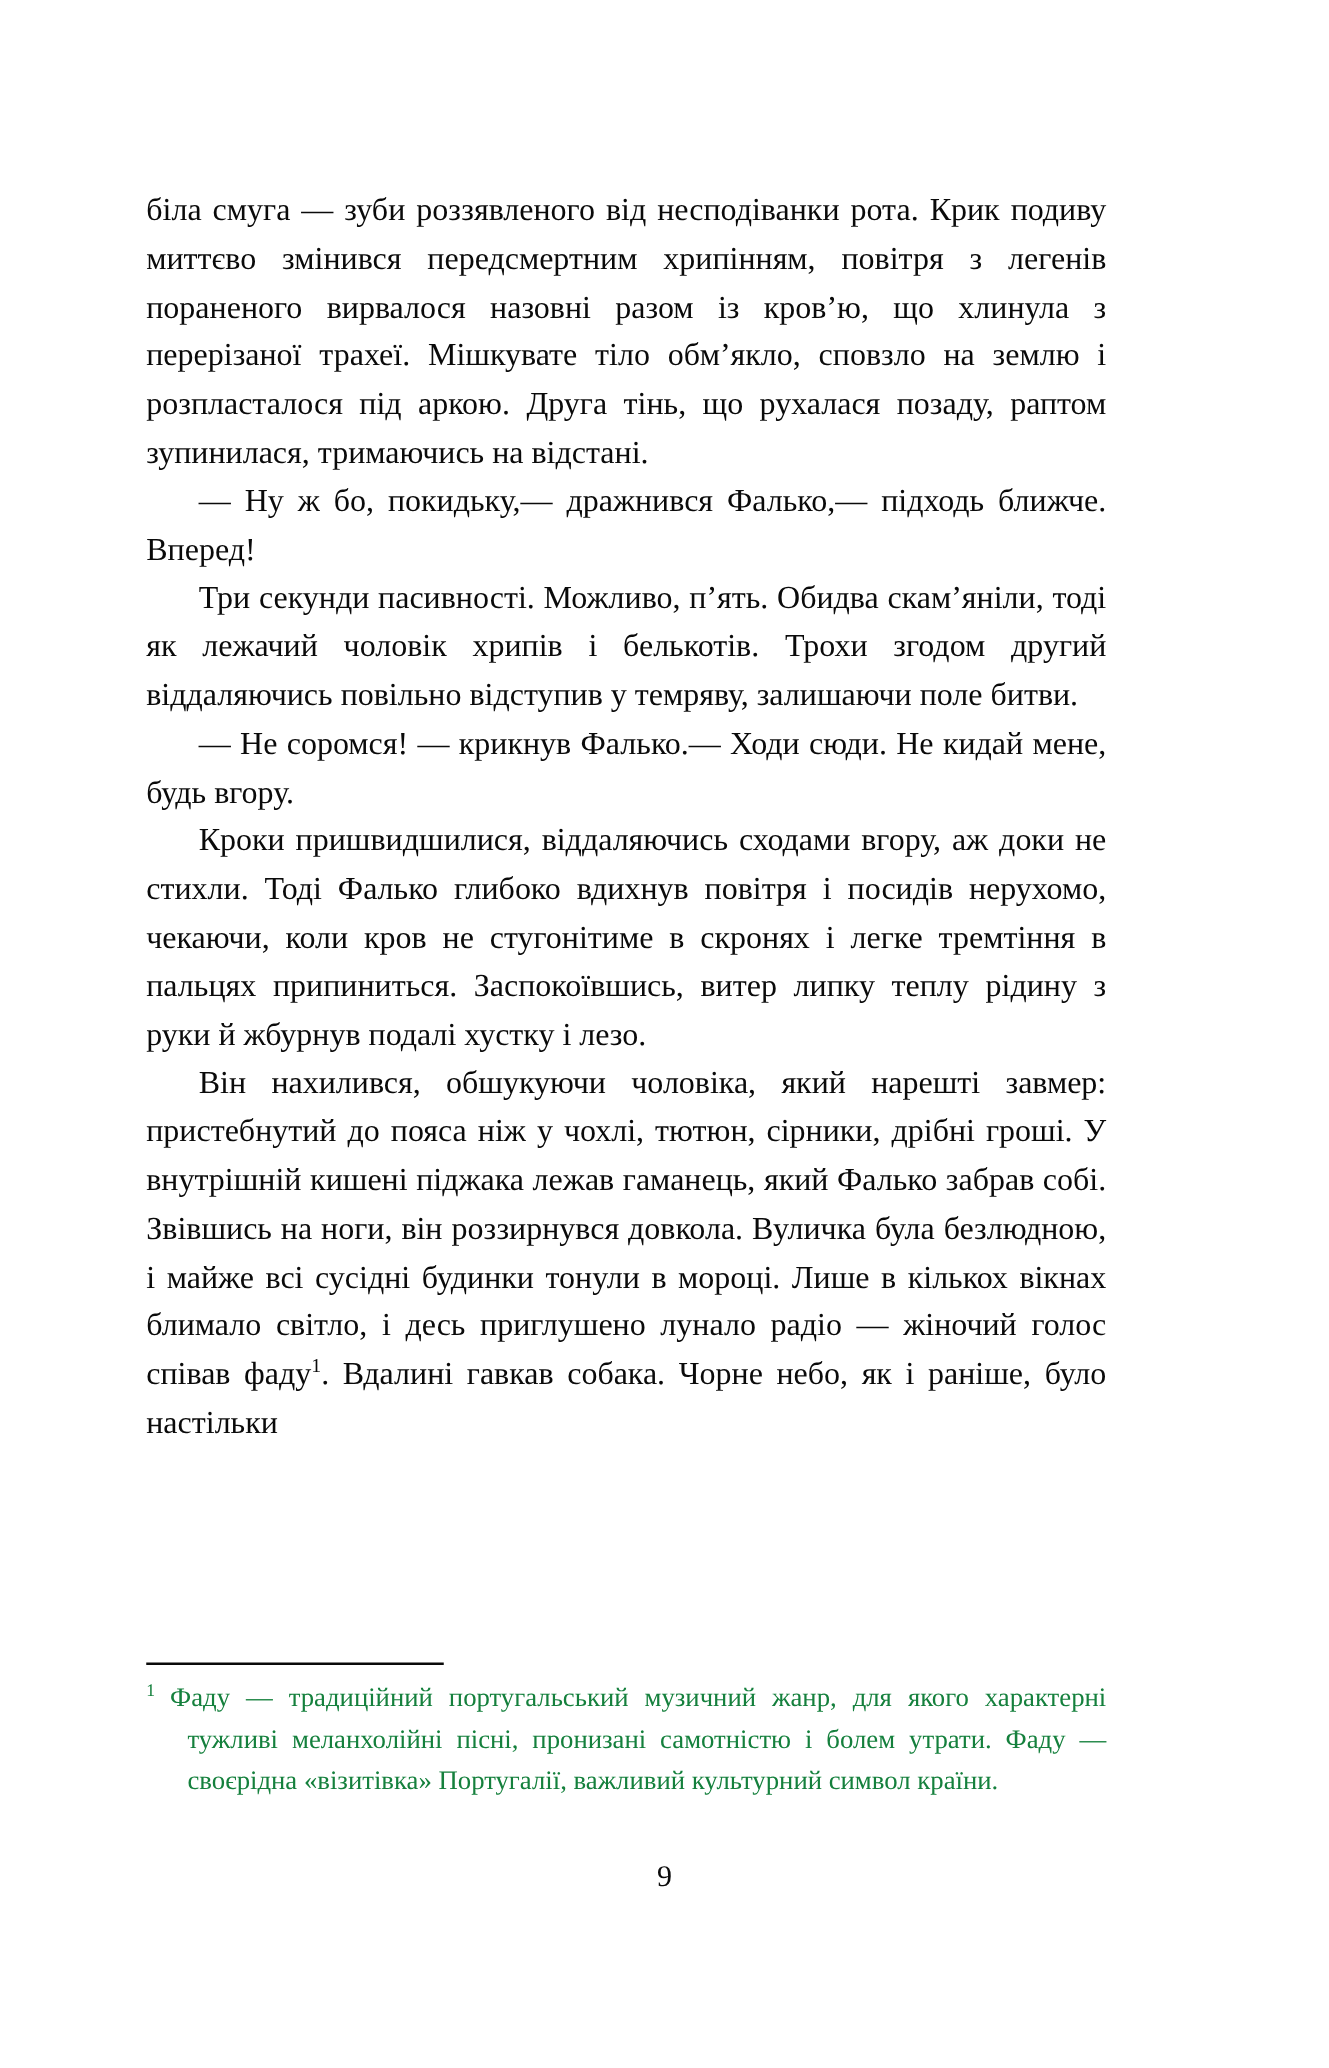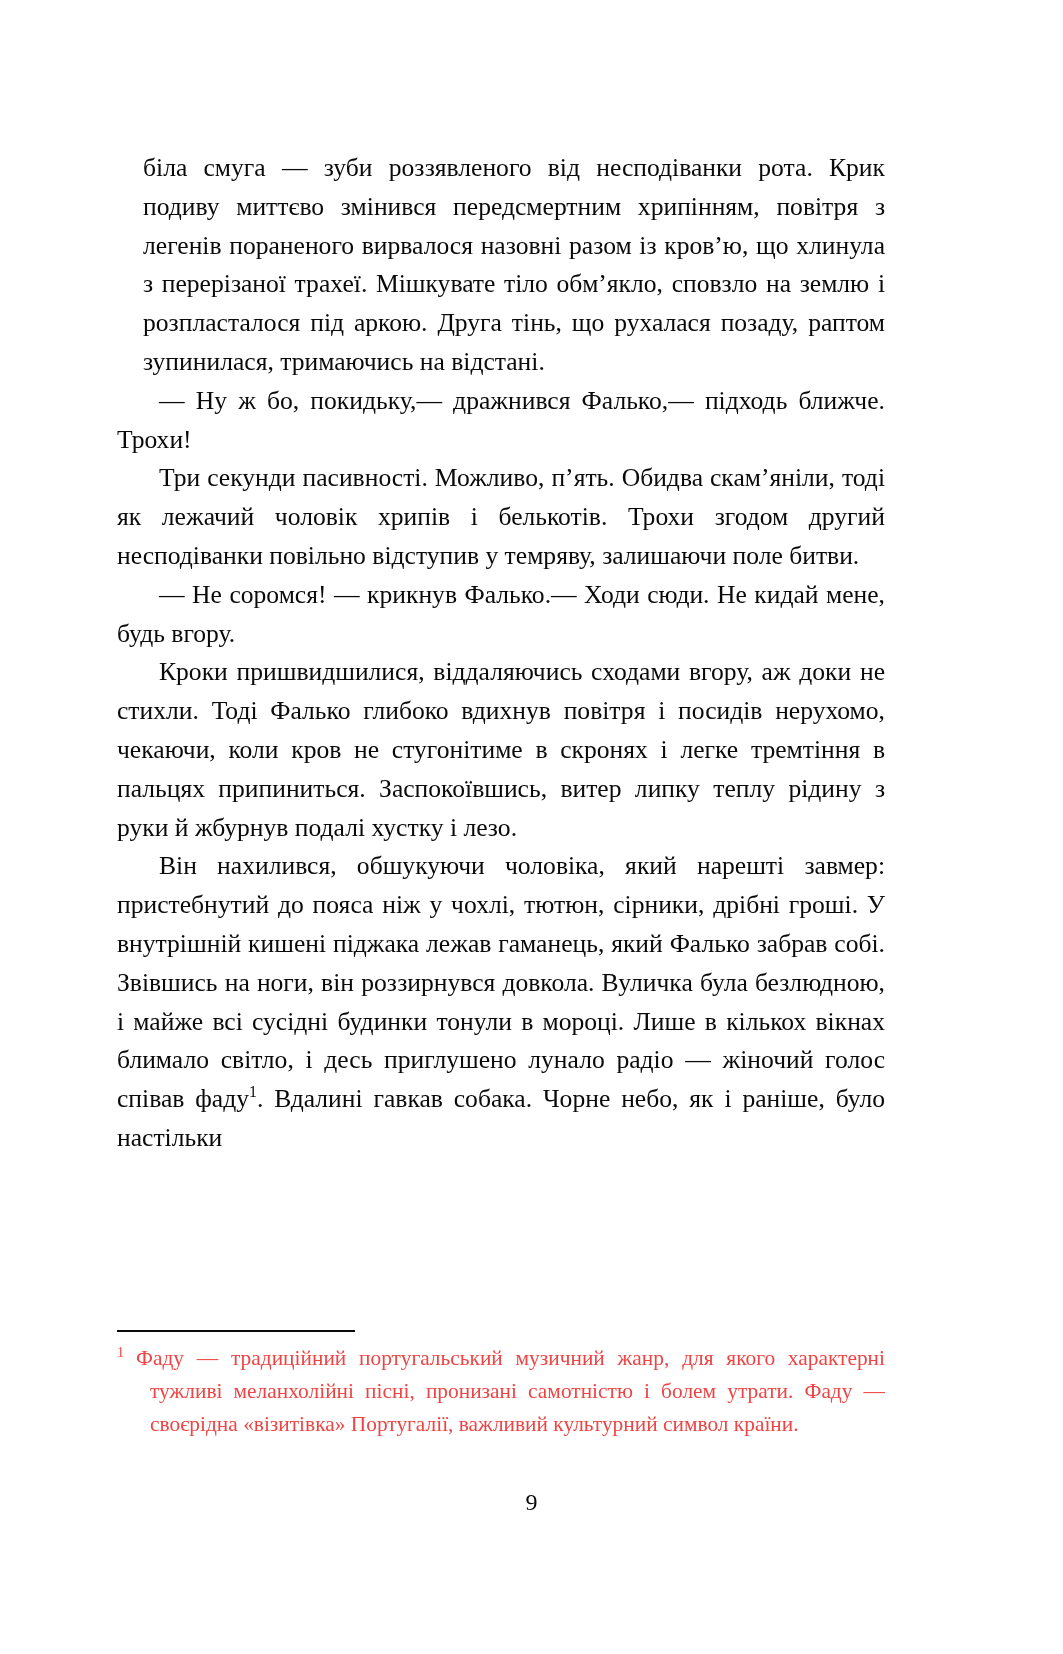--- a/index.html
+++ b/index.html
@@ -35,21 +35,20 @@
     hyphens: none;
   }
 
   .body-text p {
     margin: 0;
     text-indent: 42px;
   }
 
   .body-text p.no-indent {
     text-indent: 0;
-    margin-left: 26px;
   }
 
   .fn-ref {
     font-size: 0.62em;
     vertical-align: super;
     line-height: 0;
   }
 
   .footnote-block {
     position: absolute;
@@ -62,21 +61,21 @@
     width: 238px;
     height: 0;
     border-top: 2px solid #0a0a0a;
     margin: 0 0 10px 0;
   }
 
   .footnote-text {
     font-family: "Liberation Serif", "DejaVu Serif", serif;
     font-size: 21.4px;
     line-height: 33px;
-    color: #ef4444;
+    color: #15803d;
     text-align: justify;
     padding-left: 33px;
     text-indent: -33px;
   }
 
   .footnote-marker {
     font-size: 0.66em;
     vertical-align: super;
     line-height: 0;
     margin-right: 0.85em;
@@ -100,23 +99,23 @@
 </head>
 <body>
 
 <div class="page">
 
   <div class="text-column">
     <div class="body-text">
 
       <p class="no-indent">біла смуга — зуби роззявленого від несподіванки рота. Крик подиву миттєво змінився передсмертним хрипінням, повітря з легенів пораненого вирвалося назовні разом із кров’ю, що хлинула з перерізаної трахеї. Мішкувате тіло обм’якло, сповзло на землю і розпласталося під аркою. Друга тінь, що рухалася позаду, раптом зупинилася, тримаючись на відстані.</p>
 
-      <p>— Ну ж бо, покидьку,— дражнився Фалько,— підходь ближче. Трохи!</p>
+      <p>— Ну ж бо, покидьку,— дражнився Фалько,— підходь ближче. Вперед!</p>
 
-      <p>Три секунди пасивності. Можливо, п’ять. Обидва скам’яніли, тоді як лежачий чоловік хрипів і белькотів. Трохи згодом другий несподіванки повільно відступив у темряву, залишаючи поле битви.</p>
+      <p>Три секунди пасивності. Можливо, п’ять. Обидва скам’яніли, тоді як лежачий чоловік хрипів і белькотів. Трохи згодом другий віддаляючись повільно відступив у темряву, залишаючи поле битви.</p>
 
       <p>— Не соромся! — крикнув Фалько.— Ходи сюди. Не кидай мене, будь вгору.</p>
 
       <p>Кроки пришвидшилися, віддаляючись сходами вгору, аж доки не стихли. Тоді Фалько глибоко вдихнув повітря і посидів нерухомо, чекаючи, коли кров не стугонітиме в скронях і легке тремтіння в пальцях припиниться. Заспокоївшись, витер липку теплу рідину з руки й жбурнув подалі хустку і лезо.</p>
 
       <p><span>Він нахилився, обшукуючи чоловіка, який нарешті завмер: пристебнутий до пояса ніж у чохлі, тютюн, сірники, дрібні гроші. У внутрішній кишені піджака лежав гаманець, який Фалько забрав собі. Звівшись на ноги, він роззирнувся довкола. Вуличка була безлюдною, і майже всі сусідні будинки тонули в мороці. Лише в кількох вікнах блимало світло, і десь приглушено лунало радіо — жіночий голос співав фаду</span><sup class="fn-ref">1</sup><span>. Вдалині гавкав собака. Чорне небо, як і раніше, було настільки</span></p>
 
     </div>
   </div>
 

